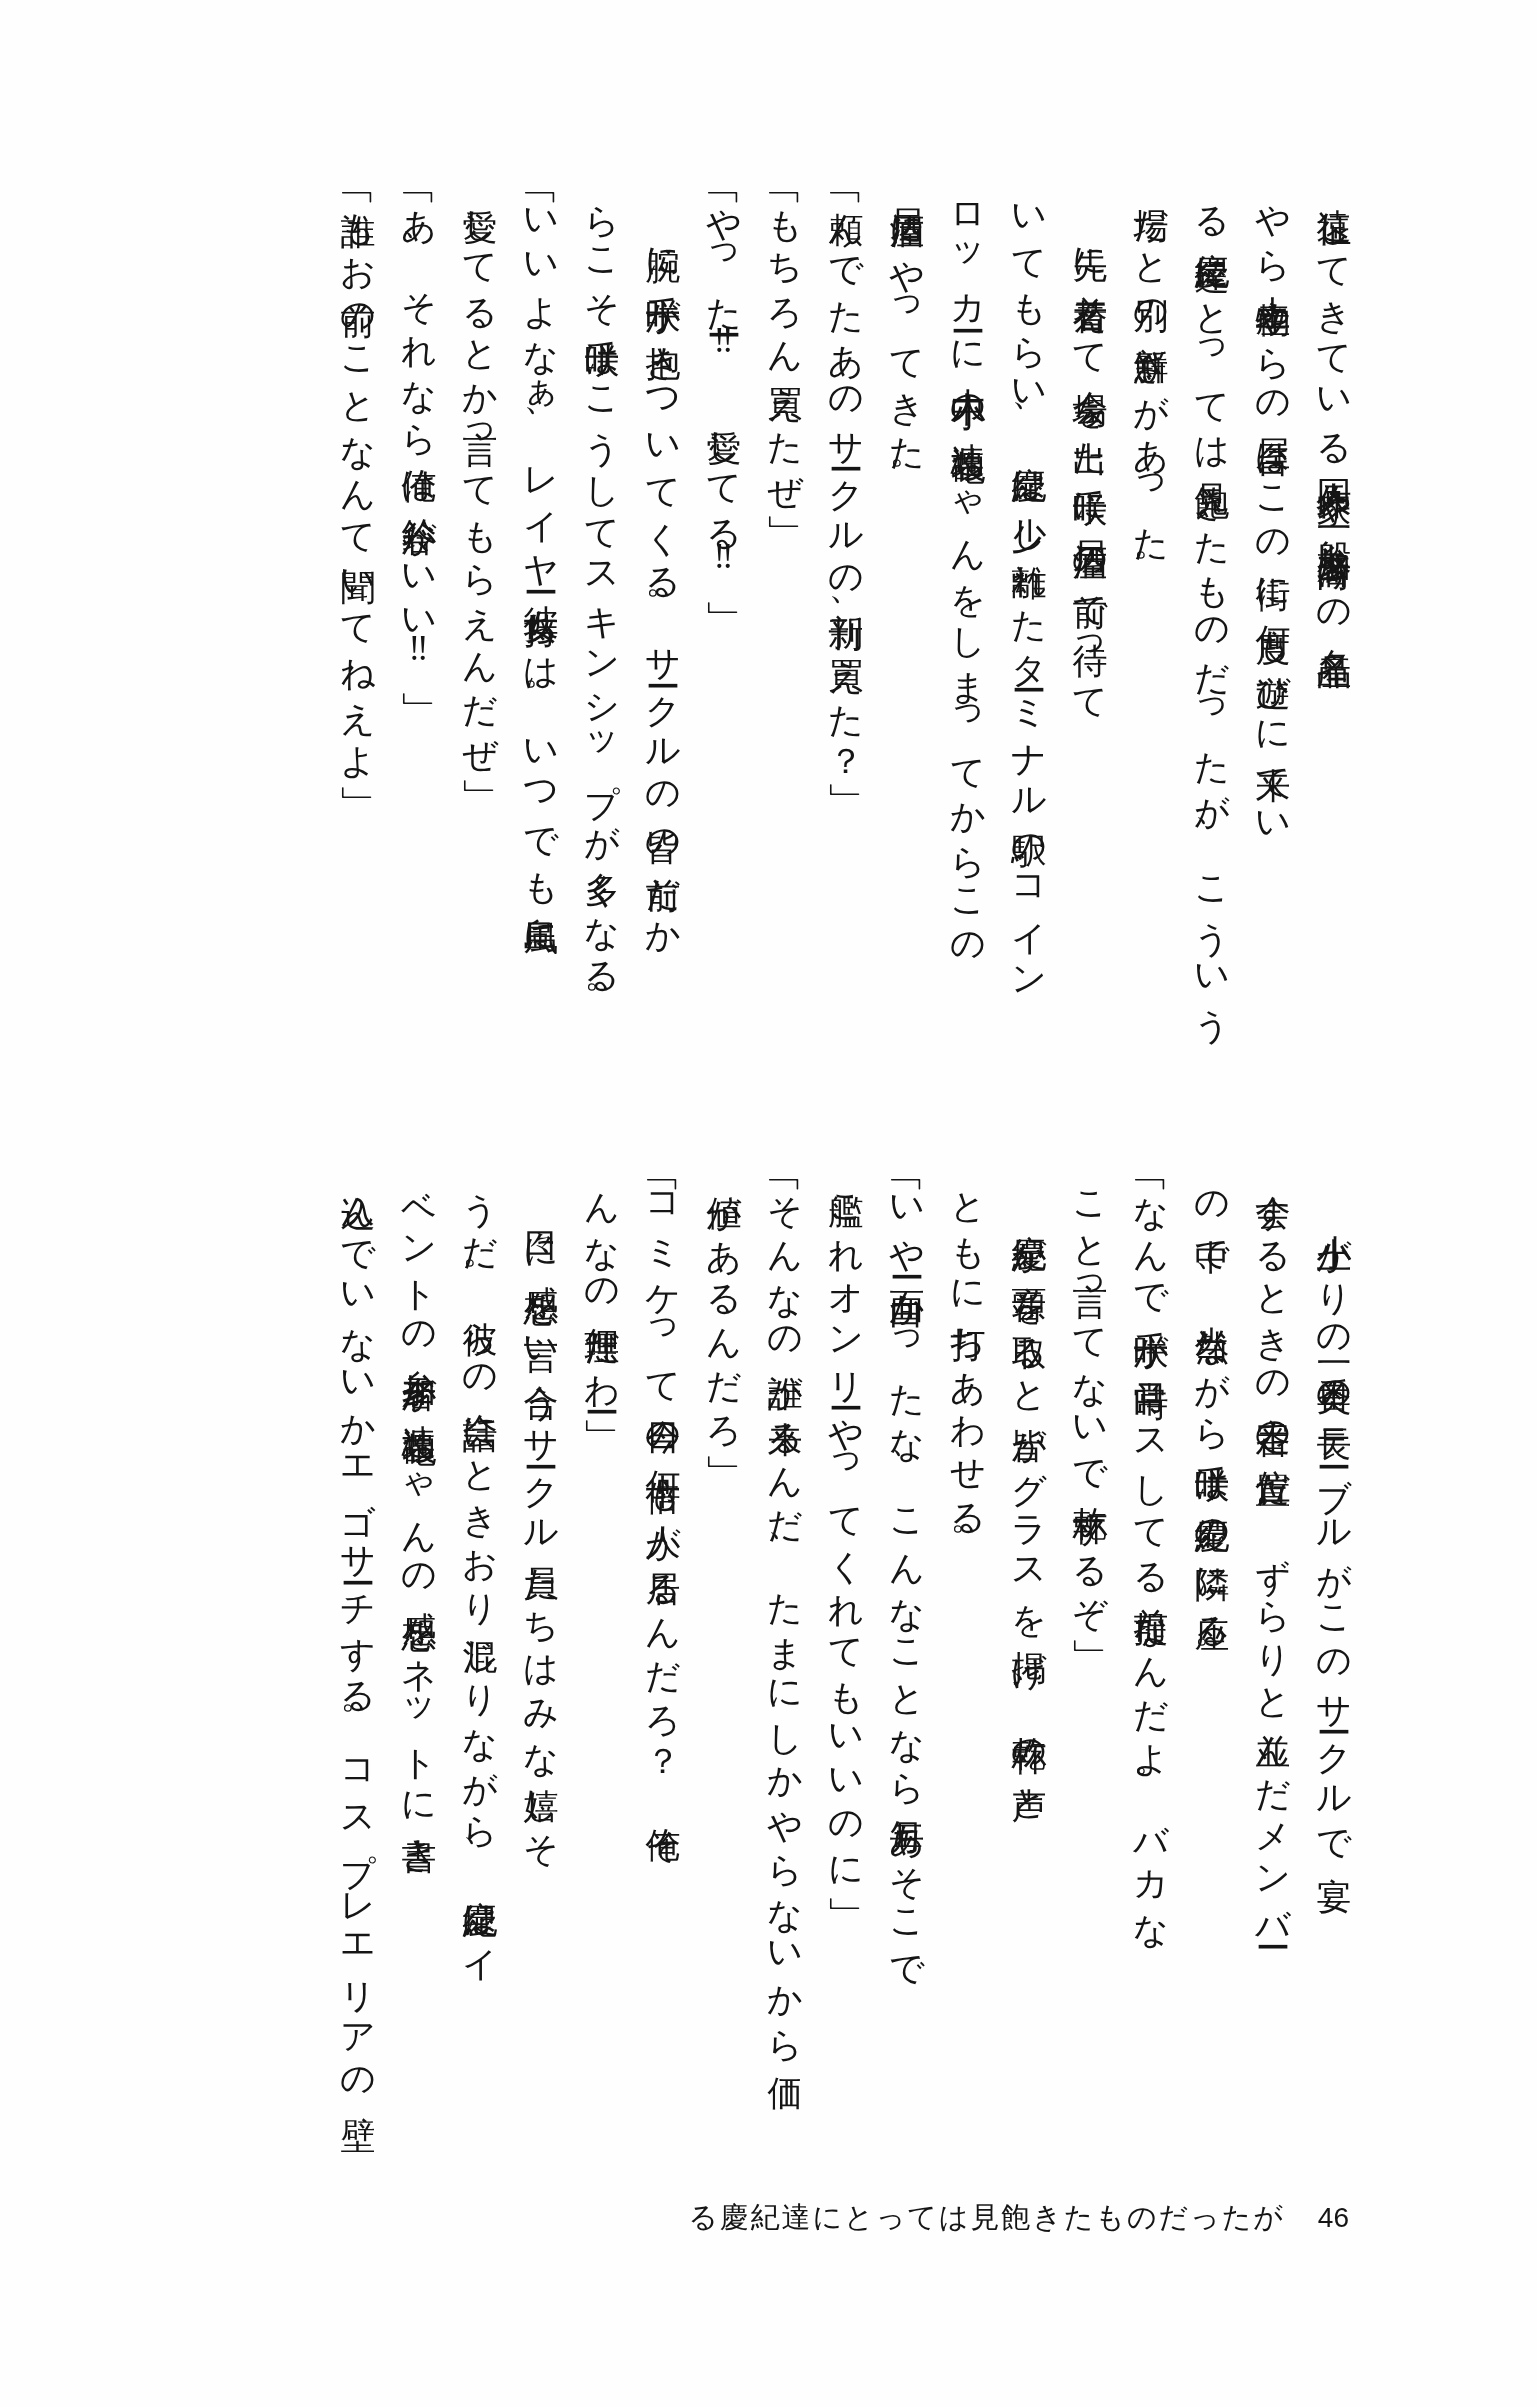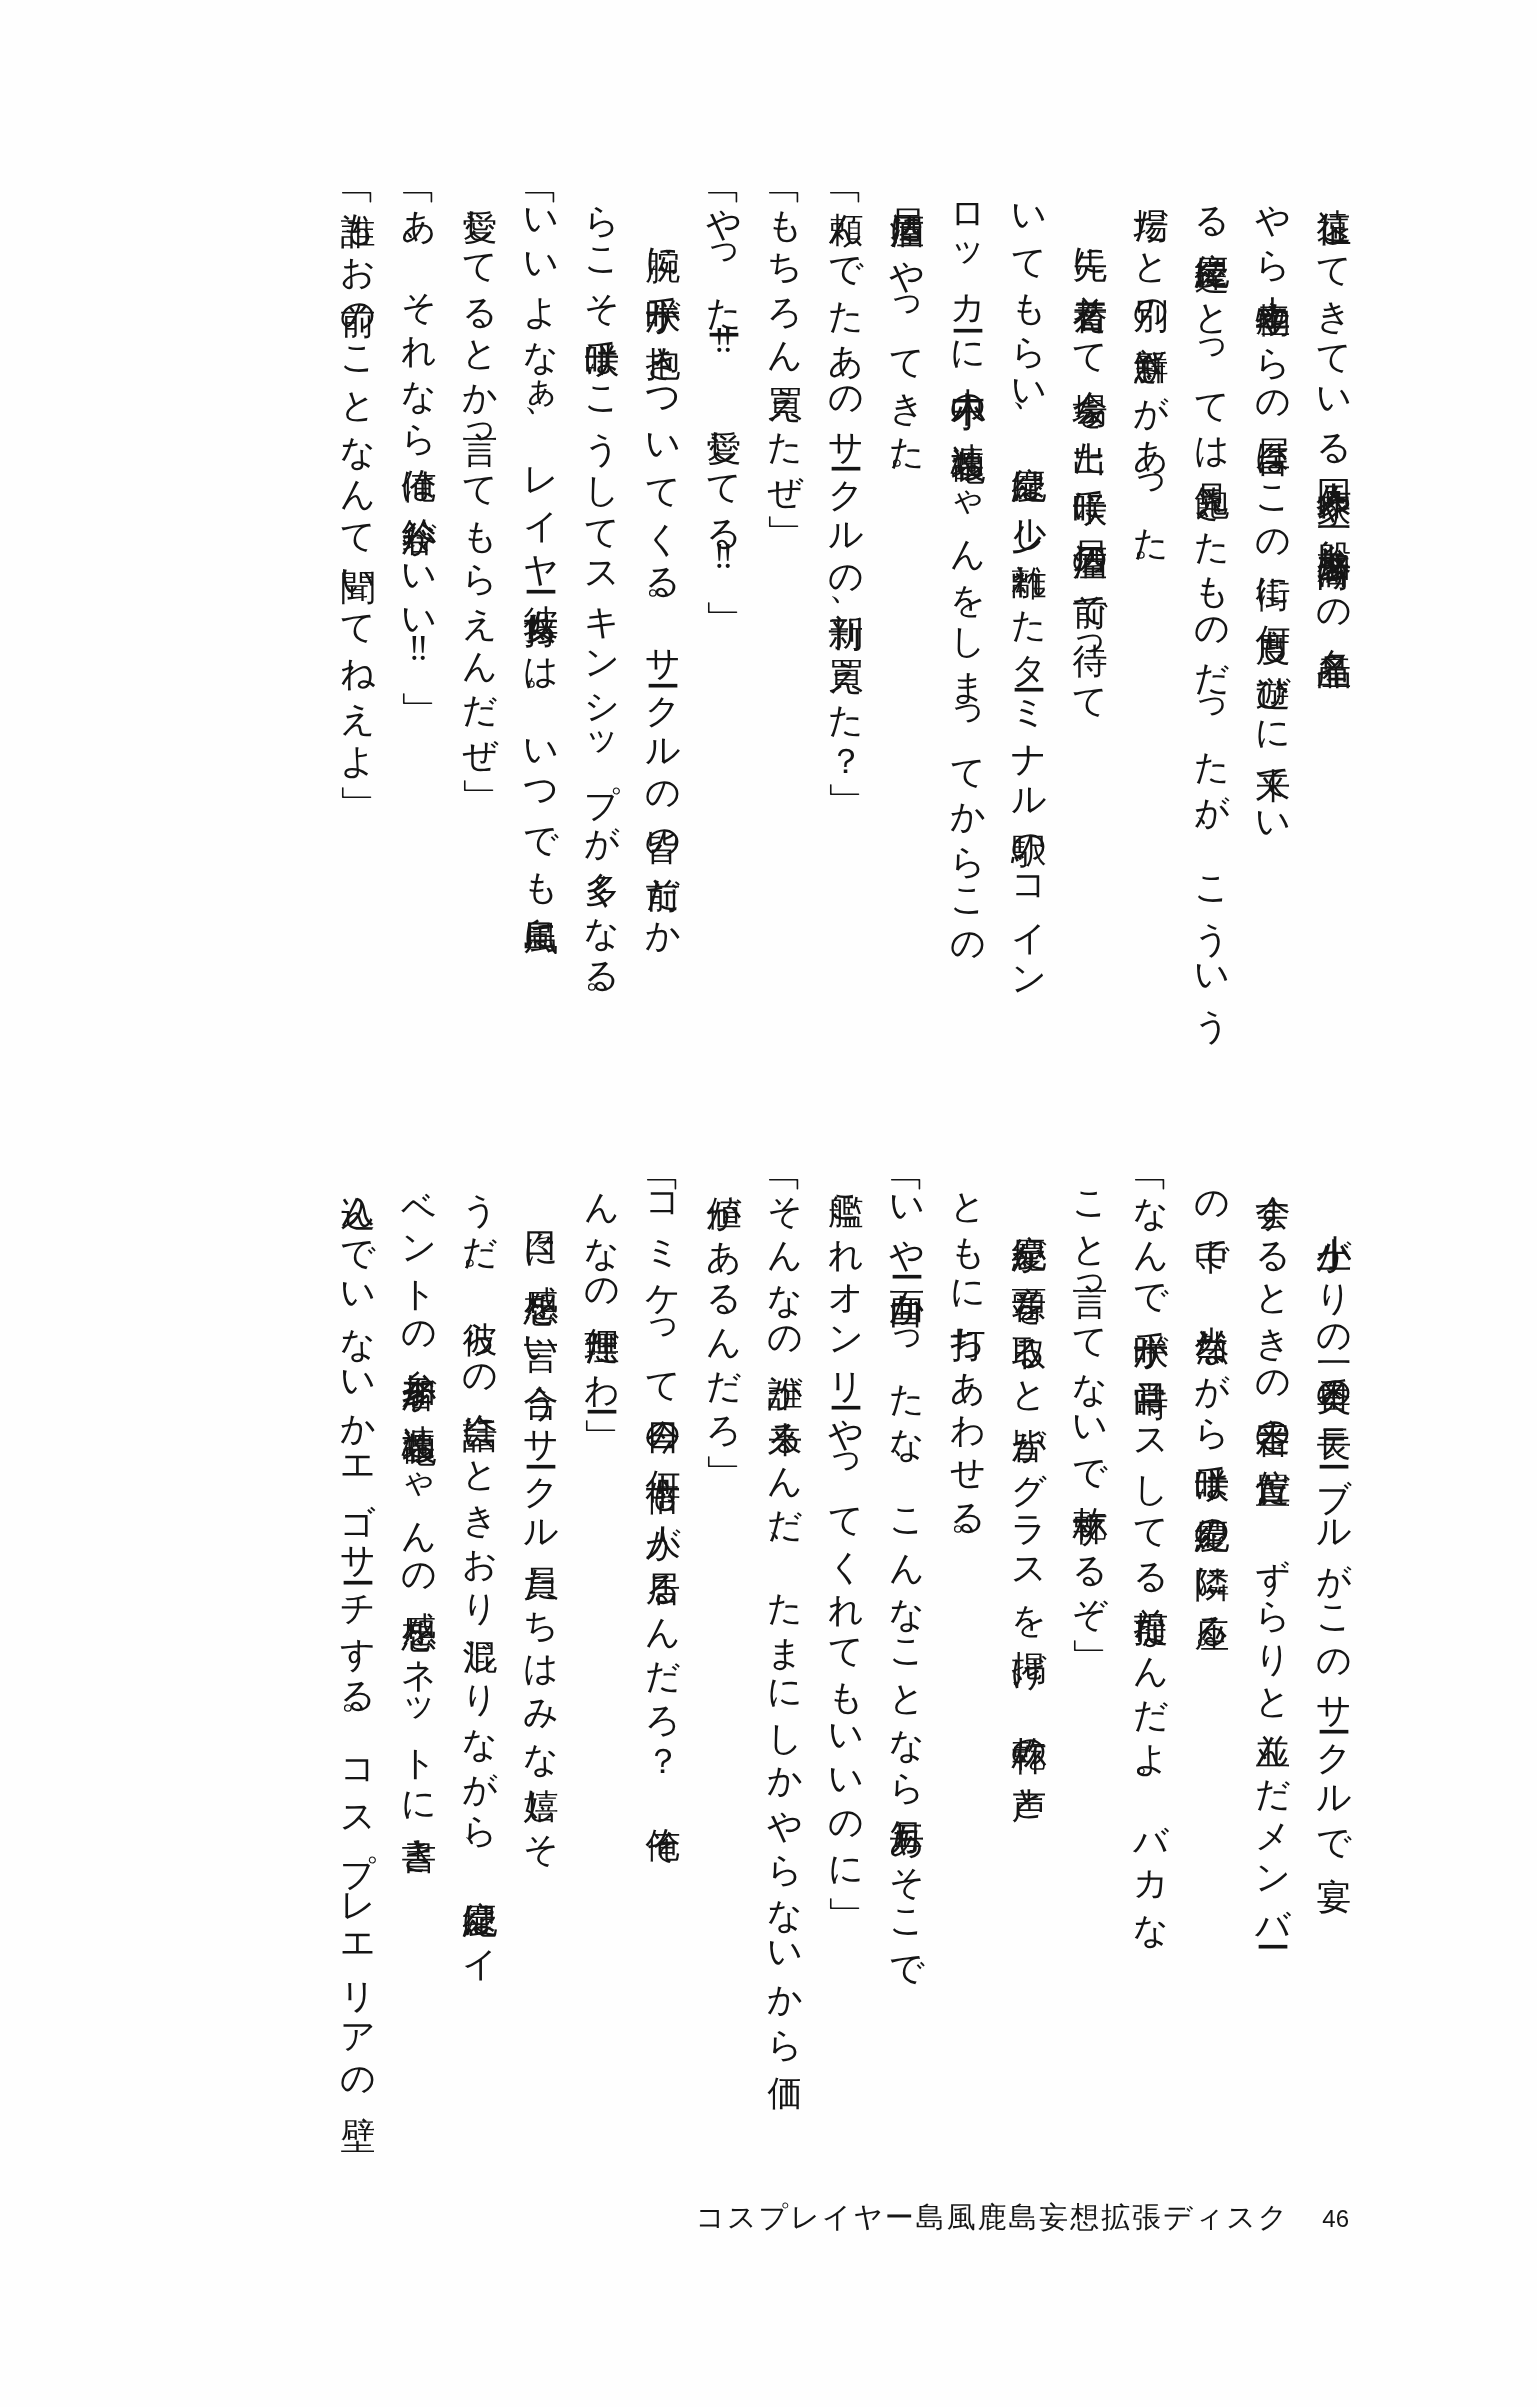--- a/index.html
+++ b/index.html
@@ -33,21 +33,21 @@
     display: flex;
     align-items: baseline;
     font-family: "Liberation Sans", "DejaVu Sans", sans-serif;
     font-size: 29px;
     letter-spacing: 1.9px;
     color: #151515;
   }
   .page-footer .page-number {
     margin-left: 33px;
     letter-spacing: 0;
-    font-size: 24px;
+    font-size: 28px;
   }
 </style>
 </head>
 <body>
 
 <div class="page">
 
   <div class="vblock" id="top-block">
     <span class="text-line">遠征してきている同人作家や一般参加者向けの名産品</span>
     <span class="text-line">やら土産物やらの屋台はこの街に何度も遊びに来てい</span>
@@ -82,18 +82,18 @@
     <span class="text-line">値があるんだろ」</span>
     <span class="text-line">「コミケって今日の何十倍も人が居るんだろ？　俺そ</span>
     <span class="text-line">んなの無理だわー」</span>
     <span class="text-line">　口々に感想を言い合うサークル員たちはみな嬉しそ</span>
     <span class="text-line">うだ。彼らの会話にときおり混じりながら、慶紀はイ</span>
     <span class="text-line">ベントの参加者が連装砲ちゃんの感想をネットに書き</span>
     <span class="text-line">込んでいないかエゴサーチする。コスプレエリアの壁</span>
   </div>
 
   <div class="page-footer">
-    <span class="footer-title">コスプレイヤー島風鹿島妄想拡張ディスク</span>
+    <span class="footer-title">る慶紀達にとっては見飽きたものだったが</span>
     <span class="page-number">46</span>
   </div>
 
 </div>
 
 
 </body></html>

